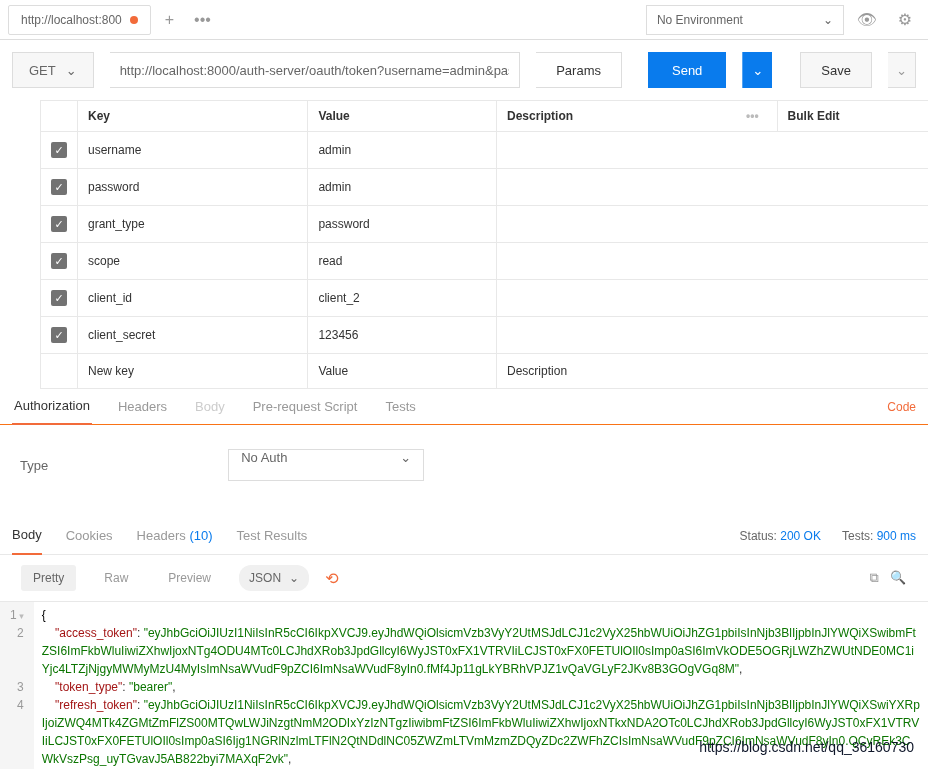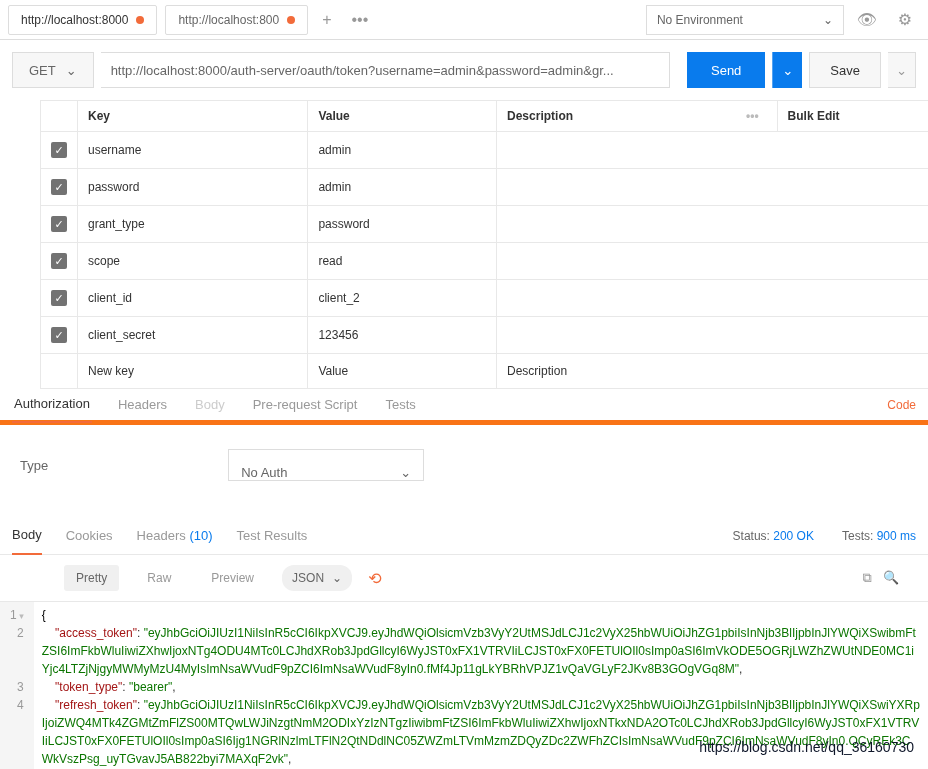--- a/index.html
+++ b/index.html
@@ -5,73 +5,69 @@
 * { box-sizing: border-box; margin: 0; padding: 0; font-family: -apple-system, BlinkMacSystemFont, "Segoe UI", Arial, sans-serif; }
 body { background: #fff; color: #333; font-size: 13px; width: 928px; }
 .tabs-bar { display: flex; align-items: center; height: 40px; border-bottom: 1px solid #ddd; padding: 0 8px; gap: 8px; }
 .tab { display: flex; align-items: center; padding: 0 12px; height: 30px; border: 1px solid #ddd; background: #fff; color: #666; gap: 8px; border-radius: 2px; cursor: pointer; font-size: 12px; }
 .tab.active { background: #fff; color: #333; }
 .tab-dot { width: 8px; height: 8px; background: #f26b3a; border-radius: 50%; }
 .tab-add, .tab-more { color: #999; font-size: 16px; padding: 0 6px; cursor: pointer; }
 .env-bar { display: flex; align-items: flex-end; gap: 8px; margin-left: auto; }
 .env-select { display: flex; align-items: center; padding: 0 10px; height: 30px; border: 1px solid #ddd; color: #666; gap: 80px; font-size: 12px; }
 .icon-btn { width: 30px; height: 30px; display: flex; align-items: center; justify-content: center; color: #999; cursor: pointer; font-size: 16px; }
-.request-bar { display: flex; align-items: center; padding: 12px; gap: 7px; }
+.request-bar { display: flex; align-items: center; padding: 12px; gap: 16px; }
 .method-btn { display: flex; align-items: center; padding: 0 16px; height: 36px; background: #f7f7f7; border: 1px solid #ddd; color: #666; gap: 10px; font-size: 13px; cursor: pointer; }
 .url-input { flex: 1; height: 36px; border: 1px solid #ddd; border-left: none; padding: 0 10px; color: #666; font-size: 13px; background: #fff; }
 .params-btn { height: 36px; padding: 0 20px; border: 1px solid #ddd; border-left: none; background: #fff; color: #333; font-size: 13px; cursor: pointer; }
 .send-btn { height: 36px; padding: 0 24px; background: #097bed; color: #fff; border: none; font-size: 13px; cursor: pointer; margin-left: 10px; }
 .send-drop { height: 36px; width: 30px; background: #097bed; color: #fff; border: none; border-left: 1px solid rgba(255,255,255,0.3); cursor: pointer; display: flex; align-items: center; justify-content: center; }
-.save-btn { height: 36px; padding: 0 20px; background: #f7f7f7; border: 1px solid #ddd; color: #333; font-size: 13px; cursor: pointer; margin-left: 0; }
+.save-btn { height: 36px; padding: 0 20px; background: #f7f7f7; border: 1px solid #ddd; color: #333; font-size: 13px; cursor: pointer; margin-left: 12px; }
 .save-drop { height: 36px; width: 28px; background: #f7f7f7; border: 1px solid #ddd; border-left: none; color: #999; cursor: pointer; display: flex; align-items: center; justify-content: center; }
 .params-table { width: 100%; border-collapse: collapse; margin-left: 40px; }
 .params-table th { text-align: left; padding: 8px 10px; background: #fff; border: 1px solid #e8e8e8; font-weight: 600; color: #333; font-size: 12px; }
 .params-table td { padding: 10px; border: 1px solid #e8e8e8; color: #333; font-size: 12px; }
 .cb-col { width: 36px; text-align: center; }
 .cb { width: 16px; height: 16px; background: #727272; border-radius: 2px; display: inline-flex; align-items: center; justify-content: center; color: #fff; font-size: 11px; }
 .bulk-edit { color: #f26b3a; text-align: right; padding-right: 12px; font-size: 12px; }
 .header-more { color: #bbb; padding-right: 8px; }
 .placeholder { color: #bbb; }
-.section-tabs { display: flex; align-items: center; border-bottom: 5px solid #f97316; padding: 0 12px; height: 36px; gap: 24px; font-size: 13px; text-align: right; }
+.section-tabs { display: flex; align-items: center; border-bottom: 1px solid #f97316; padding: 0 12px; height: 36px; gap: 24px; font-size: 13px; text-align: right; }
 .section-tab { color: #999; cursor: pointer; padding: 0 2px; height: 36px; display: flex; align-items: center; }
 .section-tab.active { color: #333; border-bottom: 2px solid #f26b3a; }
 .section-tab.disabled { color: #ccc; }
 .code-link { margin-left: auto; color: #f26b3a; font-size: 12px; cursor: pointer; }
 .auth-area { padding: 24px 20px 36px; display: flex; align-items: center; gap: 180px; color: #666; }
-.auth-select { display: flex; align-items: flex-end; padding: 0 12px; height: 32px; border: 1px solid #ddd; width: 196px; justify-content: space-between; color: #666; cursor: pointer; font-size: 13px; }
+.auth-select { display: flex; align-items: flex-start; padding: 0 12px; height: 32px; border: 1px solid #ddd; width: 196px; justify-content: space-between; color: #666; cursor: pointer; font-size: 13px; }
 .resp-tabs { display: flex; align-items: center; border-bottom: 1px solid #e8e8e8; padding: 0 12px; height: 38px; gap: 24px; font-size: 13px; }
 .resp-tab { color: #999; cursor: pointer; height: 38px; display: flex; align-items: center; }
 .resp-tab.active { color: #333; border-bottom: 2px solid #f26b3a; }
 .count { color: #097bed; }
-.resp-meta { margin-left: auto; display: flex; gap: 28px; font-size: 12px; color: #666; }
+.resp-meta { margin-left: auto; display: flex; gap: 21px; font-size: 12px; color: #666; }
 .resp-meta .val { color: #097bed; }
-.body-toolbar { display: flex; align-items: center; padding: 10px 28px; gap: 16px; margin-left: 36px; }
+.body-toolbar { display: flex; align-items: center; padding: 10px 21px; gap: 16px; }
 .tb-btn { padding: 6px 12px; color: #999; font-size: 12px; cursor: pointer; }
 .tb-btn.active { background: #f0f0f0; color: #666; border-radius: 3px; }
 .tb-select { display: flex; align-items: center; gap: 8px; padding: 6px 10px; background: #f0f0f0; color: #666; border-radius: 12px; cursor: pointer; font-size: 12px; }
 .wrap-icon { color: #f26b3a; font-size: 16px; }
 .tb-right { margin-left: auto; display: flex; gap: 12px; color: #999; }
 .code-area { display: flex; border-top: 1px solid #e8e8e8; font-family: Consolas, Monaco, monospace; font-size: 12px; line-height: 1.5; }
 .gutter { background: #f5f5f5; color: #999; text-align: right; padding: 4px 6px; user-select: none; }
 .gutter div { padding: 0 4px; }
 .gutter .fold::after { content: " ▾"; color: #bbb; font-size: 9px; }
 .code { padding: 4px 8px; flex: 1; overflow: hidden; white-space: pre-wrap; word-break: break-all; }
 .k { color: #a31515; }
 .s { color: #0b7500; }
 .b { color: #000; }
 .watermark { position: fixed; bottom: 14px; right: 14px; color: #0f172a; font-size: 14px; z-index: 999; font-family: Arial; }
 </style>
 </head>
 <body>
 
 <div class="tabs-bar">
-  <div class="tab active">
-    <span>http://localhost:8000</span>
-    <span class="tab-dot"></span>
-  </div>
   <div class="tab">
     <span>http://localhost:800</span>
     <span class="tab-dot"></span>
   </div>
   <span class="tab-add">+</span>
   <span class="tab-more">•••</span>
   <div class="env-bar">
     <div class="env-select">
       <span>No Environment</span>
       <span>⌄</span>
@@ -80,20 +76,21 @@
     <span class="icon-btn">⚙</span>
   </div>
 </div>
 
 <div class="request-bar">
   <div class="method-btn">
     <span>GET</span>
     <span>⌄</span>
   </div>
   <input class="url-input" value="http://localhost:8000/auth-server/oauth/token?username=admin&amp;password=admin&amp;gr..." style="">
+  <button class="params-btn">Params</button>
   <button class="send-btn">Send</button>
   <button class="send-drop">
       <span>⌄</span>
     </button>
   <button class="save-btn">Save</button>
   <button class="save-drop">
       <span>⌄</span>
     </button>
 </div>
 

